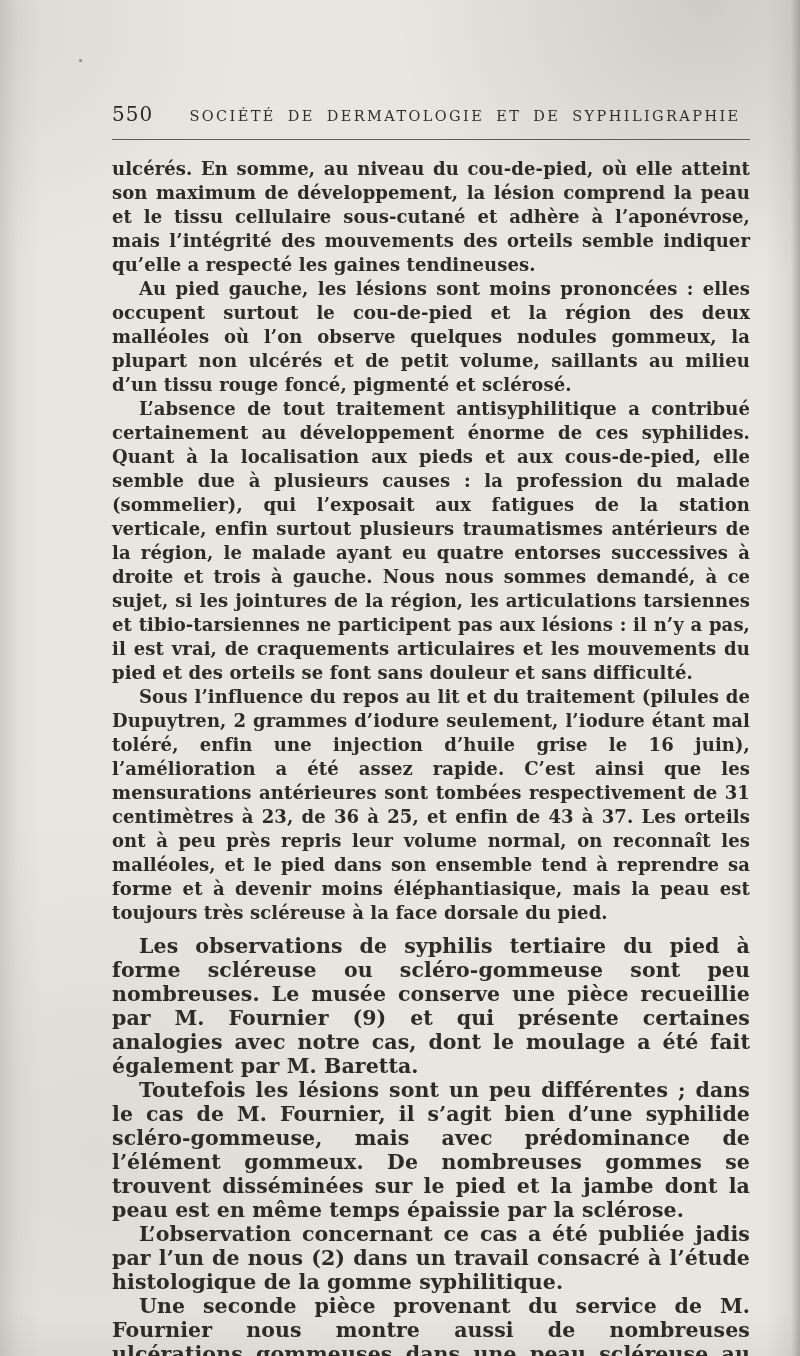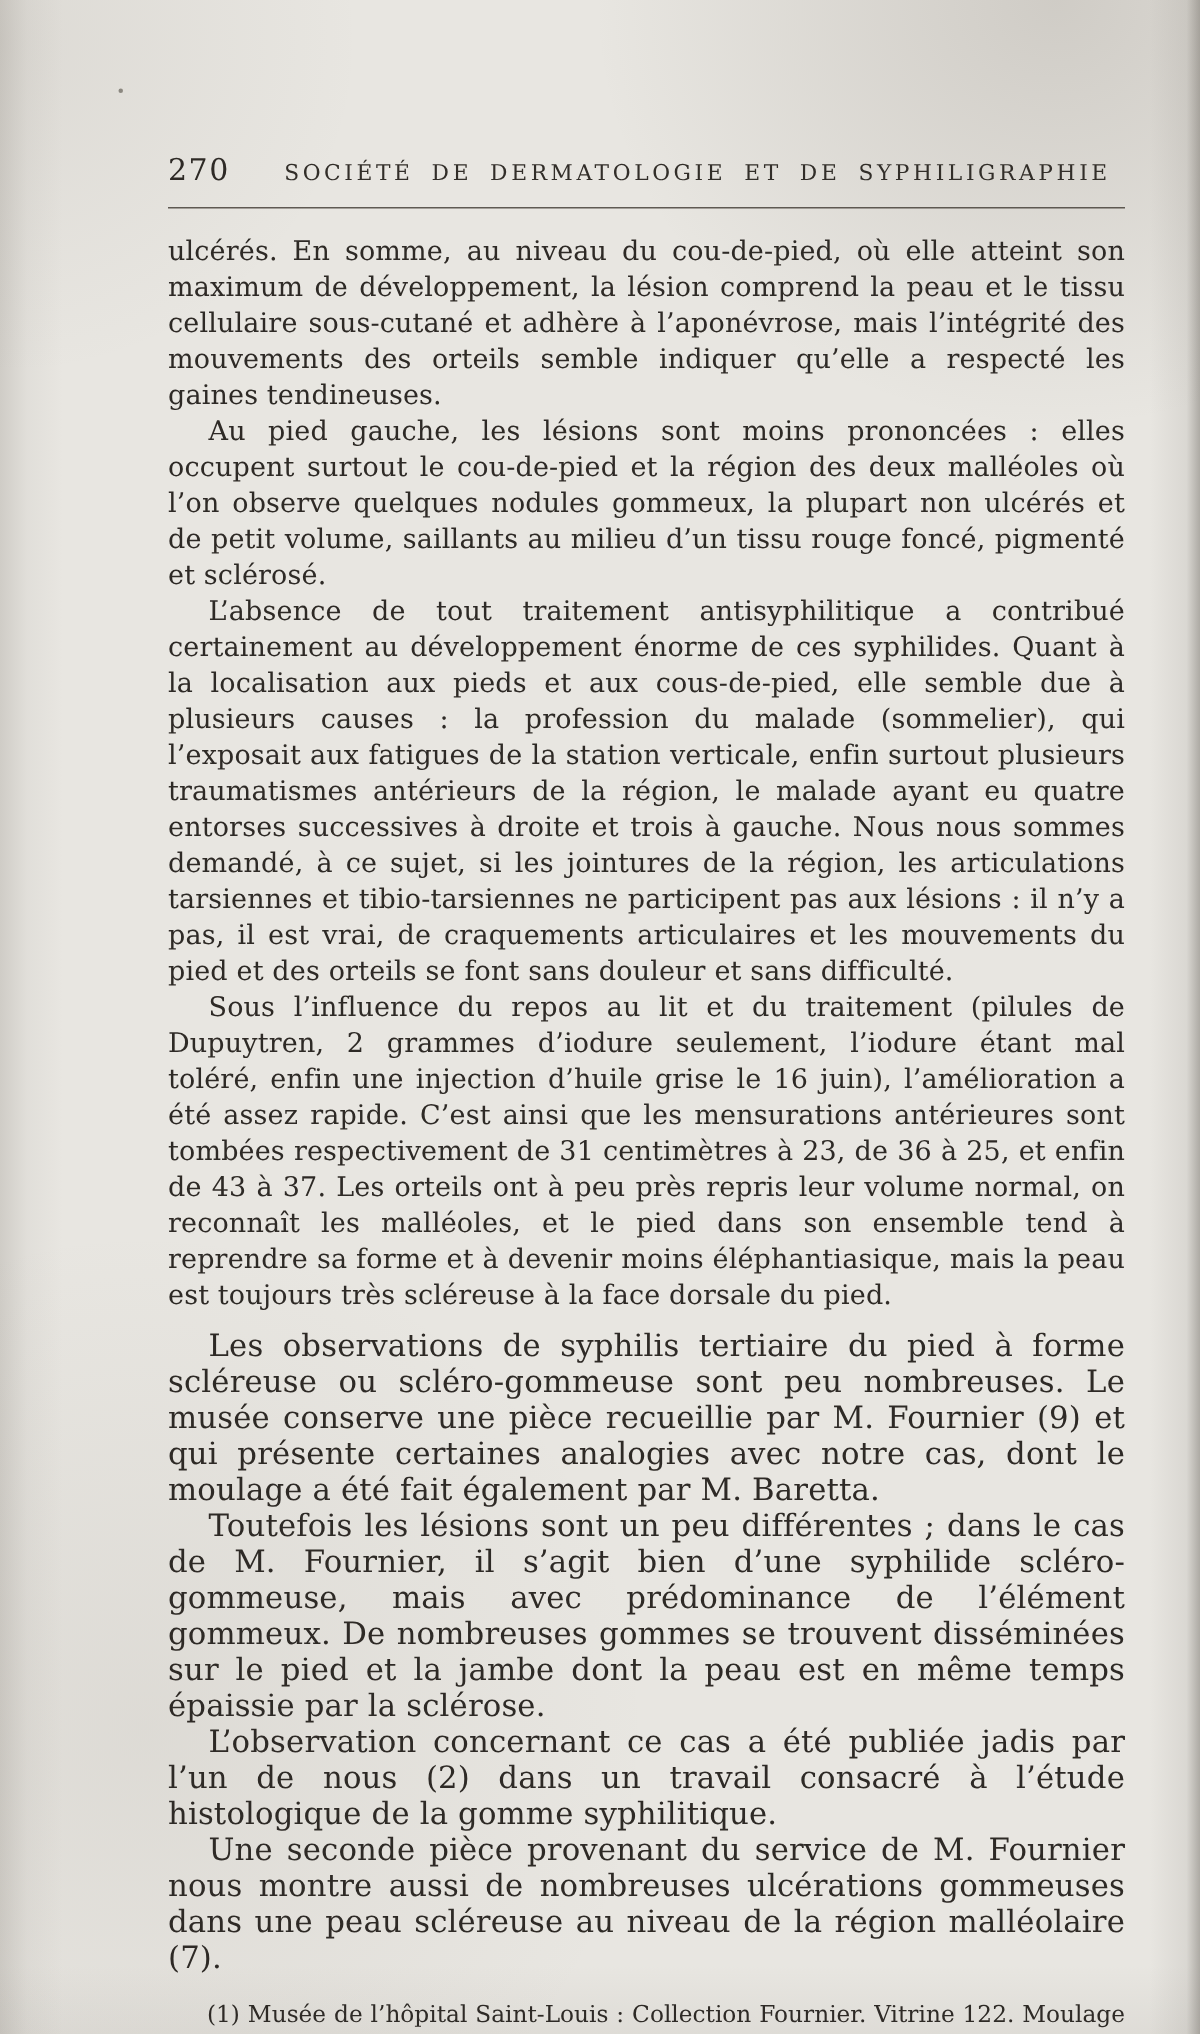--- a/index.html
+++ b/index.html
@@ -66,20 +66,21 @@
   .body-sm {
     margin-top: 17px;
     font-size: 18px;
     line-height: 24px;
     text-align: justify;
     letter-spacing: 0.1px;
   }
   .body-sm p, .body-lg p {
     margin: 0;
     text-indent: 27px;
+    font-weight: bold;
   }
   .body-sm p.noindent {
     text-indent: 0;
   }
   .body-lg {
     margin-top: 9px;
     font-size: 20.5px;
     line-height: 24px;
     text-align: justify;
     letter-spacing: 0.1px;
@@ -96,21 +97,21 @@
   }
 </style>
 </head>
 <body>
 
 <div class="page">
   <div class="speck"></div>
   <div class="content">
 
     <header class="pagehead">
-      <span class="pagenum">270</span>
+      <span class="pagenum">550</span>
       <span class="headtitle">SOCIÉTÉ DE DERMATOLOGIE ET DE SYPHILIGRAPHIE</span>
     </header>
 
     <div class="rule"></div>
 
     <section class="body-sm">
       <p class="noindent">ulcérés. En somme, au niveau du cou-de-pied, où elle atteint son maximum de développement, la lésion comprend la peau et le tissu cellulaire sous-cutané et adhère à l’aponévrose, mais l’intégrité des mouvements des orteils semble indiquer qu’elle a respecté les gaines tendineuses.</p>
       <p>Au pied gauche, les lésions sont moins prononcées : elles occupent surtout le cou-de-pied et la région des deux malléoles où l’on observe quelques nodules gommeux, la plupart non ulcérés et de petit volume, saillants au milieu d’un tissu rouge foncé, pigmenté et sclérosé.</p>
       <p>L’absence de tout traitement antisyphilitique a contribué certainement au développement énorme de ces syphilides. Quant à la localisation aux pieds et aux cous-de-pied, elle semble due à plusieurs causes : la profession du malade (sommelier), qui l’exposait aux fatigues de la station verticale, enfin surtout plusieurs traumatismes antérieurs de la région, le malade ayant eu quatre entorses successives à droite et trois à gauche. Nous nous sommes demandé, à ce sujet, si les jointures de la région, les articulations tarsiennes et tibio-tarsiennes ne participent pas aux lésions : il n’y a pas, il est vrai, de craquements articulaires et les mouvements du pied et des orteils se font sans douleur et sans difficulté.</p>
       <p>Sous l’influence du repos au lit et du traitement (pilules de Dupuytren, 2 grammes d’iodure seulement, l’iodure étant mal toléré, enfin une injection d’huile grise le 16 juin), l’amélioration a été assez rapide. C’est ainsi que les mensurations antérieures sont tombées respectivement de 31 centimètres à 23, de 36 à 25, et enfin de 43 à 37. Les orteils ont à peu près repris leur volume normal, on reconnaît les malléoles, et le pied dans son ensemble tend à reprendre sa forme et à devenir moins éléphantiasique, mais la peau est toujours très scléreuse à la face dorsale du pied.</p>

